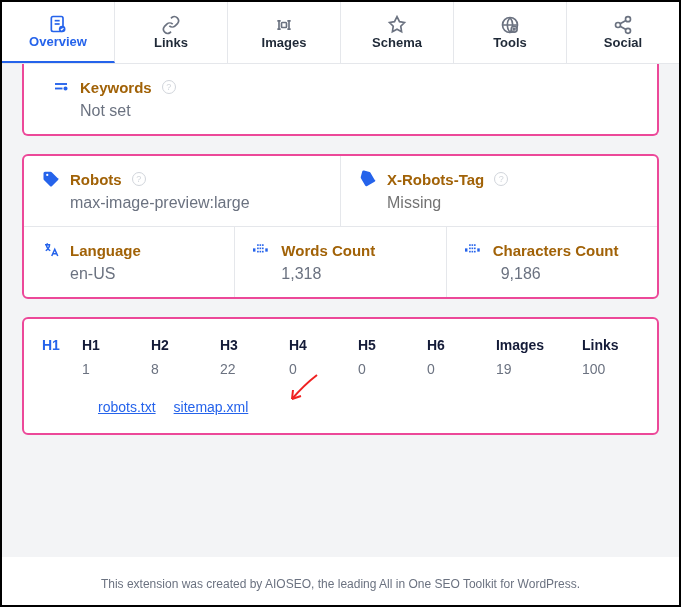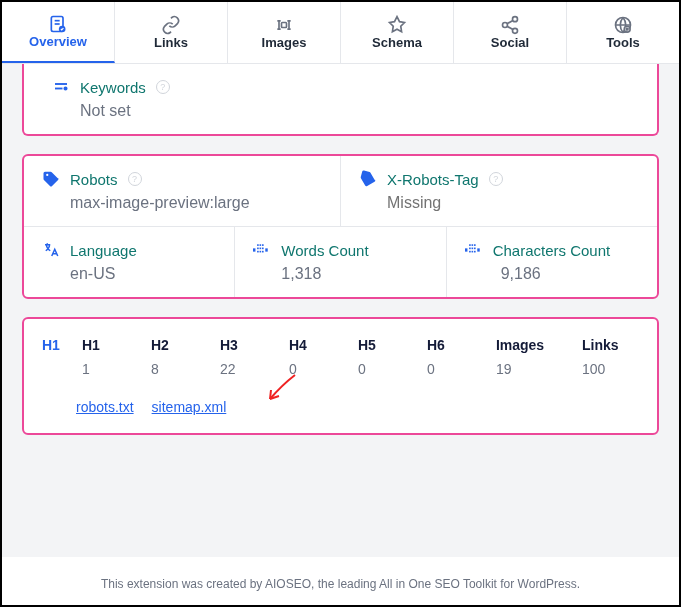--- a/index.html
+++ b/index.html
@@ -66,23 +66,23 @@
     .row + .row {
       border-top: 1px solid #e5e7eb;
     }
     .label-row {
       display: flex;
       align-items: center;
       gap: 10px;
       margin-bottom: 6px;
     }
     .label-text {
-      font-weight: 400;
+      font-weight: 700;
       font-size: 15px;
-      color: #0f766e;
+      color: #a16207;
     }
     .help-icon {
       width: 14px;
       height: 14px;
       border: 1.5px solid #d1d5db;
       border-radius: 50%;
       display: inline-flex;
       align-items: center;
       justify-content: center;
       font-size: 9px;
@@ -134,21 +134,21 @@
       margin-bottom: 8px;
     }
     .h-val {
       font-size: 14px;
       color: #6b7280;
     }
     .links-row {
       display: flex;
       gap: 18px;
       margin-top: 22px;
-      margin-left: 34px;
+      margin-left: 56px;
       position: relative;
     }
     .file-link {
       color: #2563eb;
       font-size: 14px;
       text-decoration: underline;
       cursor: pointer;
     }
     .arrow-annotation {
       position: absolute;
@@ -203,39 +203,39 @@
     <span class="tab-icon">
       <svg width="20" height="20" viewBox="0 0 24 24" fill="none" stroke="#6b7280" stroke-width="2">
           <path d="M12 2 l3 6 l6 1 l-4.5 4.5 l1 6.5 l-5.5 -3 l-5.5 3 l1 -6.5 l-4.5 -4.5 l6 -1 z"></path>
         </svg>
     </span>
     <span>Schema</span>
   </div>
   <div class="tab">
     <span class="tab-icon">
       <svg width="20" height="20" viewBox="0 0 24 24" fill="none" stroke="#6b7280" stroke-width="2">
+          <circle cx="12" cy="12" r="9"></circle>
+          <path d="M3 12 h18 M12 3 a14 14 0 0 1 0 18 M12 3 a14 14 0 0 0 0 18"></path>
+          <circle cx="17" cy="17" r="3.5" fill="#fff"></circle>
+          <path d="M15.5 15.5 l3 3 M18.5 15.5 l-3 3"></path>
+        </svg>
+    </span>
+    <span>Tools</span>
+  </div>
+  <div class="tab">
+    <span class="tab-icon">
+      <svg width="20" height="20" viewBox="0 0 24 24" fill="none" stroke="#6b7280" stroke-width="2">
           <circle cx="18" cy="5" r="3"></circle>
           <circle cx="6" cy="12" r="3"></circle>
           <circle cx="18" cy="19" r="3"></circle>
           <line x1="8.5" y1="10.5" x2="15.5" y2="6.5"></line>
           <line x1="8.5" y1="13.5" x2="15.5" y2="17.5"></line>
         </svg>
     </span>
     <span>Social</span>
-  </div>
-  <div class="tab">
-    <span class="tab-icon">
-      <svg width="20" height="20" viewBox="0 0 24 24" fill="none" stroke="#6b7280" stroke-width="2">
-          <circle cx="12" cy="12" r="9"></circle>
-          <path d="M3 12 h18 M12 3 a14 14 0 0 1 0 18 M12 3 a14 14 0 0 0 0 18"></path>
-          <circle cx="17" cy="17" r="3.5" fill="#fff"></circle>
-          <path d="M15.5 15.5 l3 3 M18.5 15.5 l-3 3"></path>
-        </svg>
-    </span>
-    <span>Tools</span>
   </div>
 </div>
 
 <div class="content">
 
   <div class="card first">
     <div class="cell">
       <div class="label-row">
         <span class="cell-icon indent">
           <svg width="18" height="18" viewBox="0 0 24 24" fill="none" stroke="#2563eb" stroke-width="2.5">

